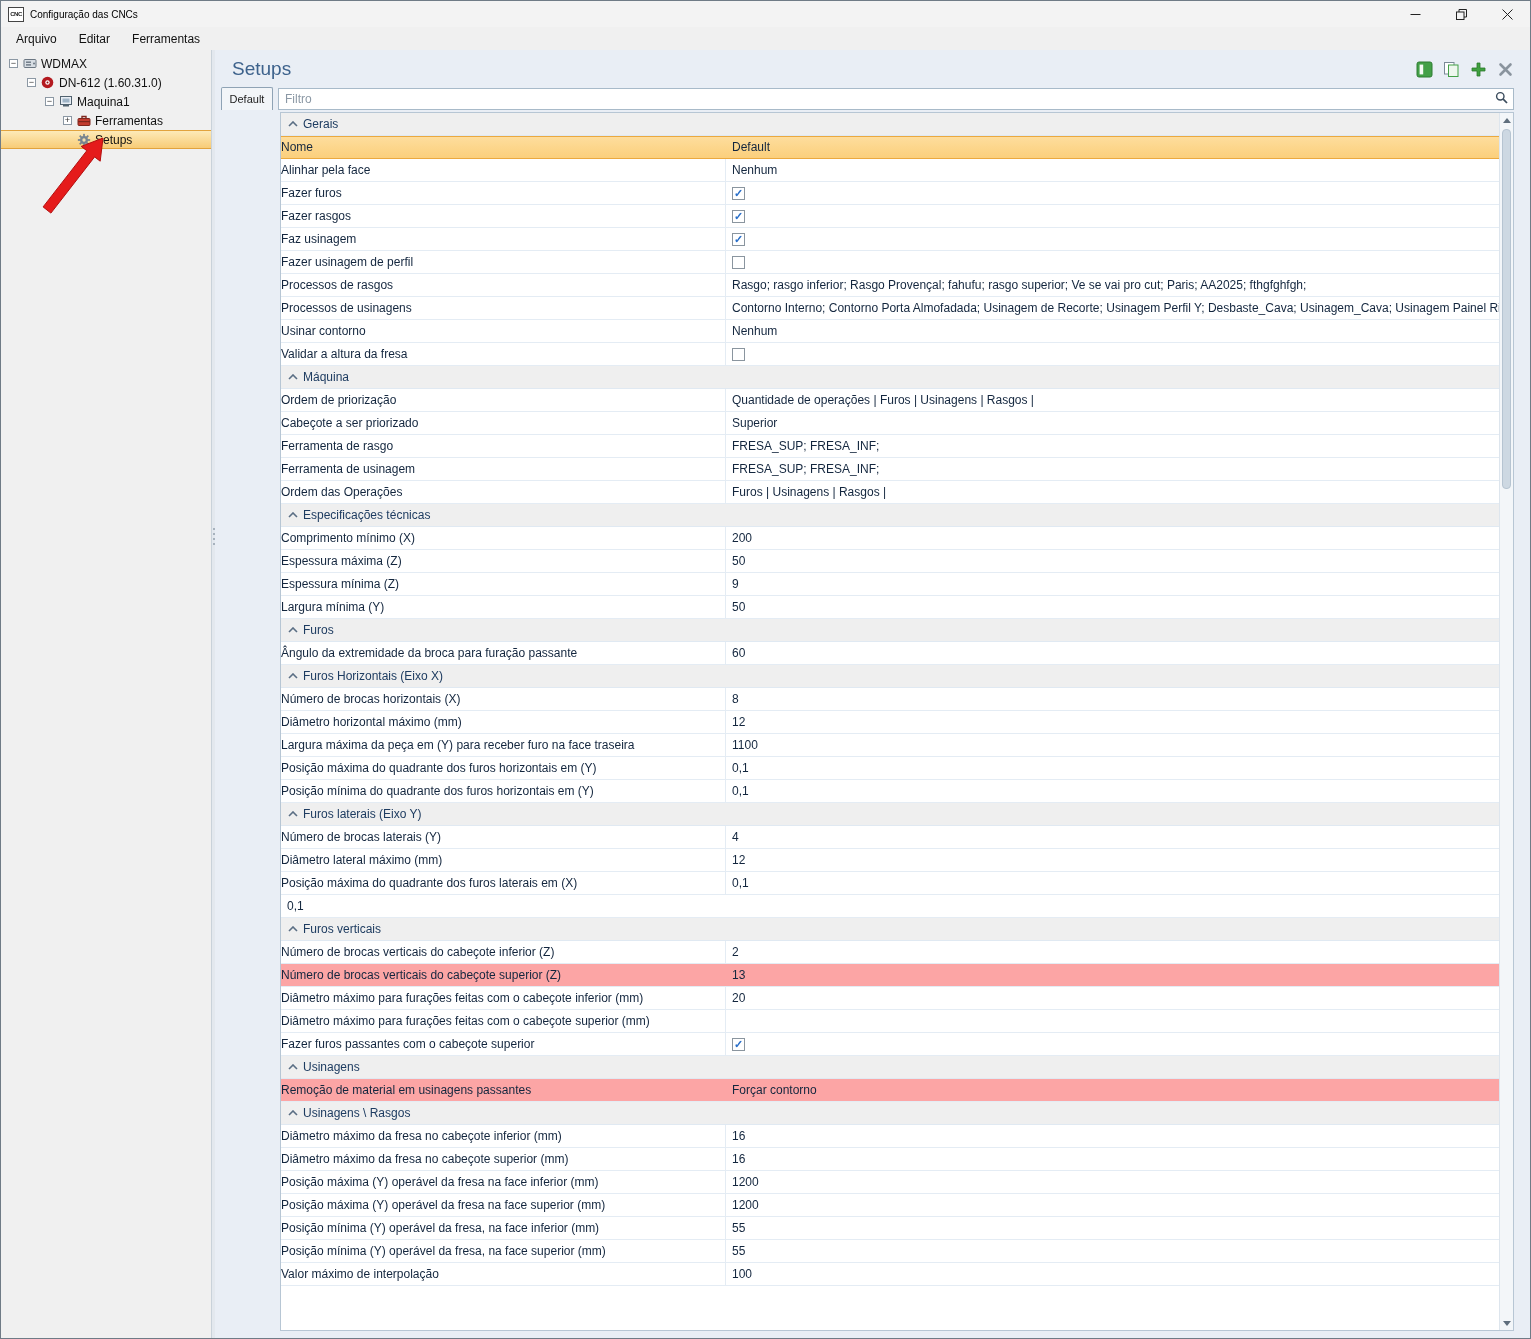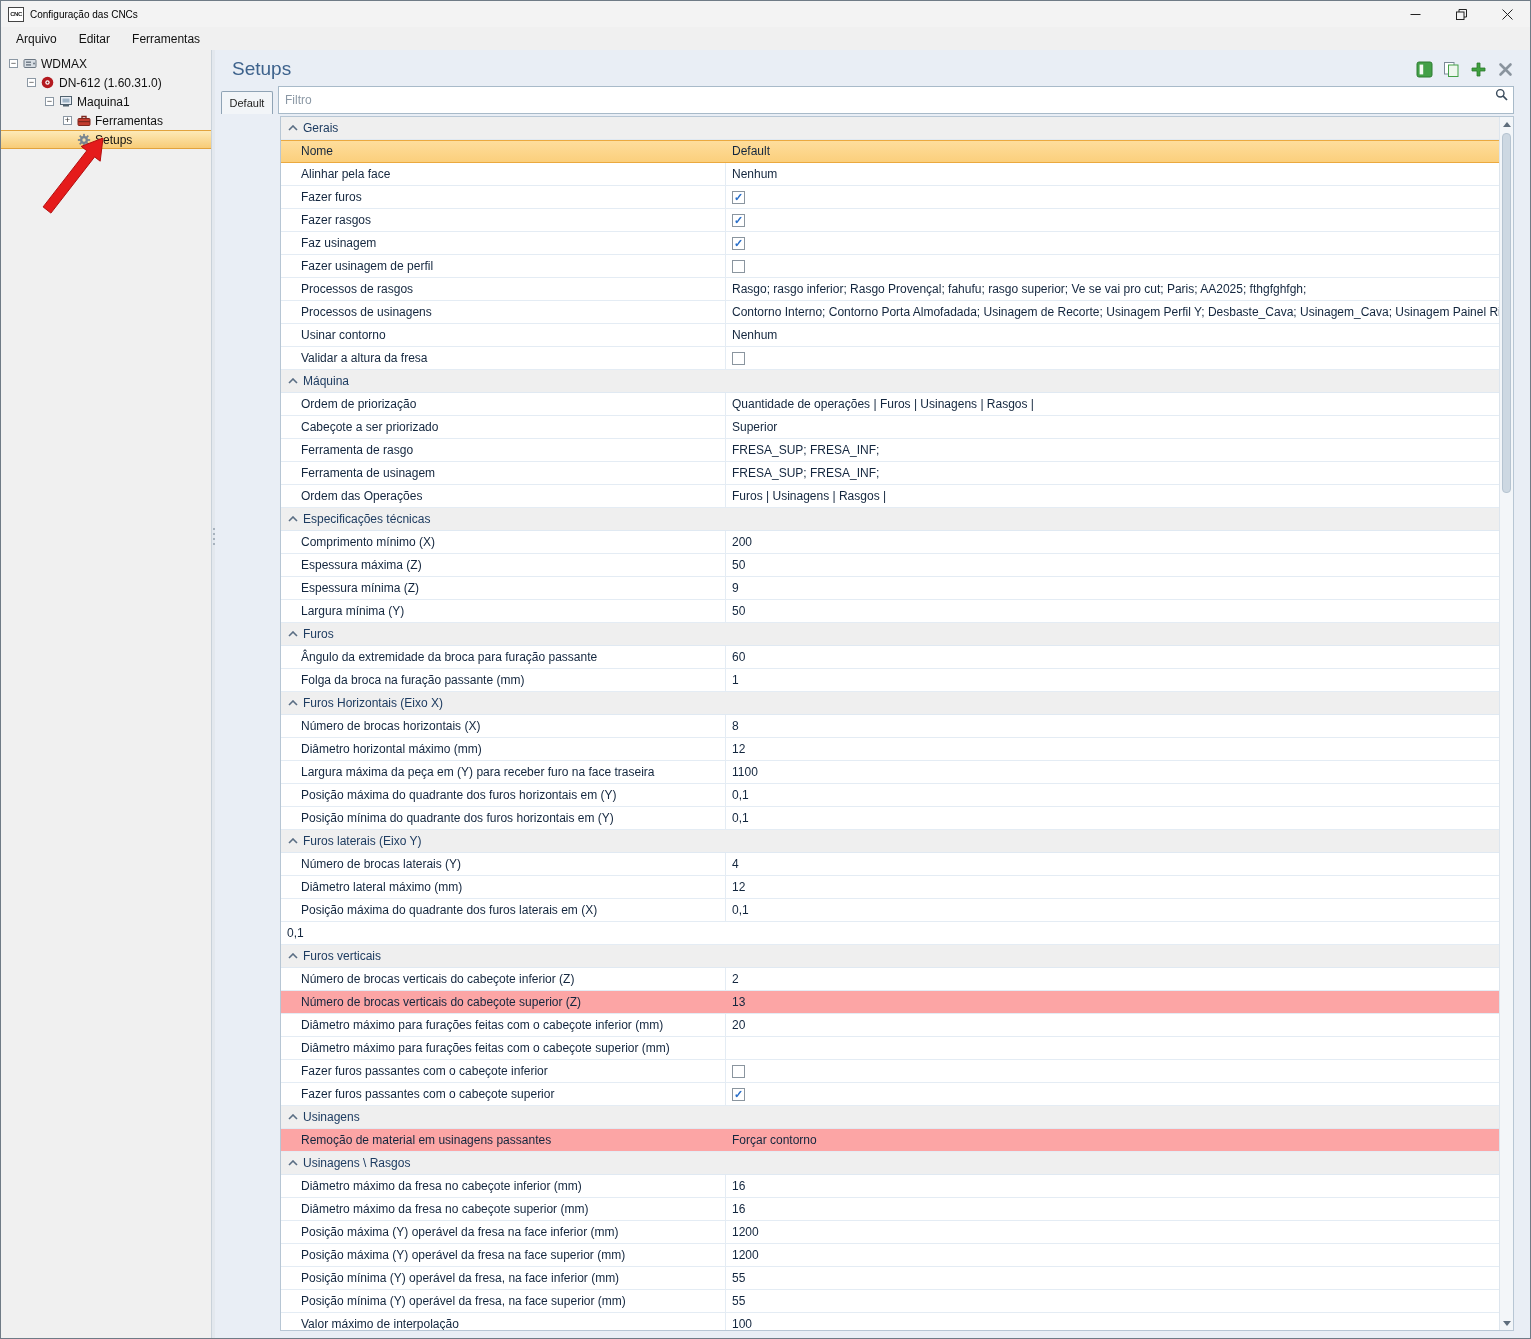--- a/index.html
+++ b/index.html
@@ -28,33 +28,33 @@
   .grip{position:absolute;left:0px;top:478px;width:3px;display:flex;flex-direction:column;gap:3px;align-items:center}
   .grip i{width:2px;height:2px;background:#93a0ad;border-radius:50%}
   
   .main-panel{flex:1;background:#e9eef5;display:flex;flex-direction:column;min-width:0;padding-bottom:7px}
   .panel-header{height:36px;flex:0 0 36px;display:flex;align-items:center;padding:2px 16px 0 17px}
   .panel-title{font-size:19px;color:#3d628c}
   .toolbar{margin-left:auto;display:flex;align-items:center;gap:9px}
   .tbtn{width:18px;height:18px;display:flex;align-items:center;justify-content:center;cursor:default}
   .filter-row{flex:0 0 24px;display:flex;align-items:flex-end;padding:0 16px 0 6px}
   .tab{width:52px;height:23px;background:#f2f5f8;border:1px solid #8fa3b5;border-bottom:none;border-radius:2px 2px 0 0;font-size:11px;display:flex;align-items:center;justify-content:center;color:#222;margin-right:5px}
-  .filter-box{flex:1;height:28px;background:#fff;border:1px solid #a8bac9;display:flex;padding:0 5px 0 6px}
+  .filter-box{flex:1;height:22px;background:#fff;border:1px solid #a8bac9;display:flex;align-items:center;padding:0 5px 0 6px}
   .filter-box input{flex:1;border:none;outline:none;font-size:12px;font-family:inherit;color:#333;background:transparent}
   .filter-box input::placeholder{color:#8b98a5}
   
   .grid-wrap{flex:1;display:flex;margin:2px 16px 0 65px;min-height:0;border:1px solid #b7c6d4;background:#fff}
   .grid{flex:1;overflow:hidden;min-width:0;display:flex;flex-direction:column}
   .cat-row{height:23px;flex:0 0 23px;background:#efefef;border-bottom:1px solid #e0e9f2;display:flex;align-items:center;padding-left:7px}
   .cat-chevron{width:12px;margin-right:3px;display:flex;align-items:center}
   .cat-name{font-size:12px;color:#1e3c61}
   .prow{height:23px;flex:0 0 23px;display:flex;border-bottom:1px solid #e4ecf4;background:#fff}
   .prow.selected{background:linear-gradient(#fede9e,#fbcf7c);border-bottom:1px solid #eba93f;box-shadow:inset 0 1px 0 #eba93f}
   .prow.changed{background:#fca5a5}
-  .pname{width:445px;flex:0 0 445px;padding-left:20px;font-size:12px;color:#13263e;display:flex;align-items:center;border-right:1px solid #e4ecf4;overflow:hidden;white-space:nowrap}
+  .pname{width:445px;flex:0 0 445px;font-size:12px;color:#13263e;display:flex;align-items:center;border-right:1px solid #e4ecf4;overflow:hidden;white-space:nowrap}
   .prow.selected .pname,.prow.changed .pname{border-right-color:transparent}
   .pvalue{flex:1;padding-left:6px;font-size:12px;color:#13263e;display:flex;align-items:center;overflow:hidden;white-space:nowrap}
   .cb{width:13px;height:13px;flex:0 0 13px;border:1px solid #8a959f;background:#fff;display:inline-flex;align-items:center;justify-content:center;font-size:11px;color:#2a6fc9;line-height:1}
   .cb.checked::after{content:"✓";font-weight:bold}
   
   .vscroll{width:14px;flex:0 0 14px;background:#f3f6f9;border-left:1px solid #dde5ed;display:flex;flex-direction:column;align-items:center}
   .varrow{height:14px;flex:0 0 14px;display:flex;align-items:center;justify-content:center;width:100%}
   .vtrack{flex:1;width:100%;position:relative}
   .vthumb{position:absolute;left:2px;right:2px;top:2px;height:360px;background:#cdd8e2;border:1px solid #b6c4d1;border-radius:4px}
 </style>
@@ -332,24 +332,20 @@
                 <svg width="10" height="6" viewBox="0 0 10 6">
                   <polyline points="1,5 5,1 9,5" fill="none" stroke="#5a6e84" stroke-width="1.6"></polyline>
                 </svg>
               </span>
               <span class="cat-name">Furos</span>
             </div>
             <div class="prow">
               <div class="pname">Ângulo da extremidade da broca para furação passante</div>
               <div class="pvalue">60</div>
             </div>
-            <div class="prow">
-              <div class="pname">Folga da broca na furação passante (mm)</div>
-              <div class="pvalue">1</div>
-            </div>
             <div class="cat-row">
               <span class="cat-chevron">
                 <svg width="10" height="6" viewBox="0 0 10 6">
                   <polyline points="1,5 5,1 9,5" fill="none" stroke="#5a6e84" stroke-width="1.6"></polyline>
                 </svg>
               </span>
               <span class="cat-name">Furos Horizontais (Eixo X)</span>
             </div>
             <div class="prow">
               <div class="pname">Número de brocas horizontais (X)</div>
@@ -409,26 +405,20 @@
             <div class="prow changed">
               <div class="pname">Número de brocas verticais do cabeçote superior (Z)</div>
               <div class="pvalue">13</div>
             </div>
             <div class="prow">
               <div class="pname">Diâmetro máximo para furações feitas com o cabeçote inferior (mm)</div>
               <div class="pvalue">20</div>
             </div>
             <div class="prow">
               <div class="pname">Diâmetro máximo para furações feitas com o cabeçote superior (mm)</div>
-            </div>
-            <div class="prow">
-              <div class="pname">Fazer furos passantes com o cabeçote inferior</div>
-              <div class="pvalue">
-                <span class="cb"></span>
-              </div>
             </div>
             <div class="prow">
               <div class="pname">Fazer furos passantes com o cabeçote superior</div>
               <div class="pvalue">
                 <span class="cb checked"></span>
               </div>
             </div>
             <div class="cat-row">
               <span class="cat-chevron">
                 <svg width="10" height="6" viewBox="0 0 10 6">

